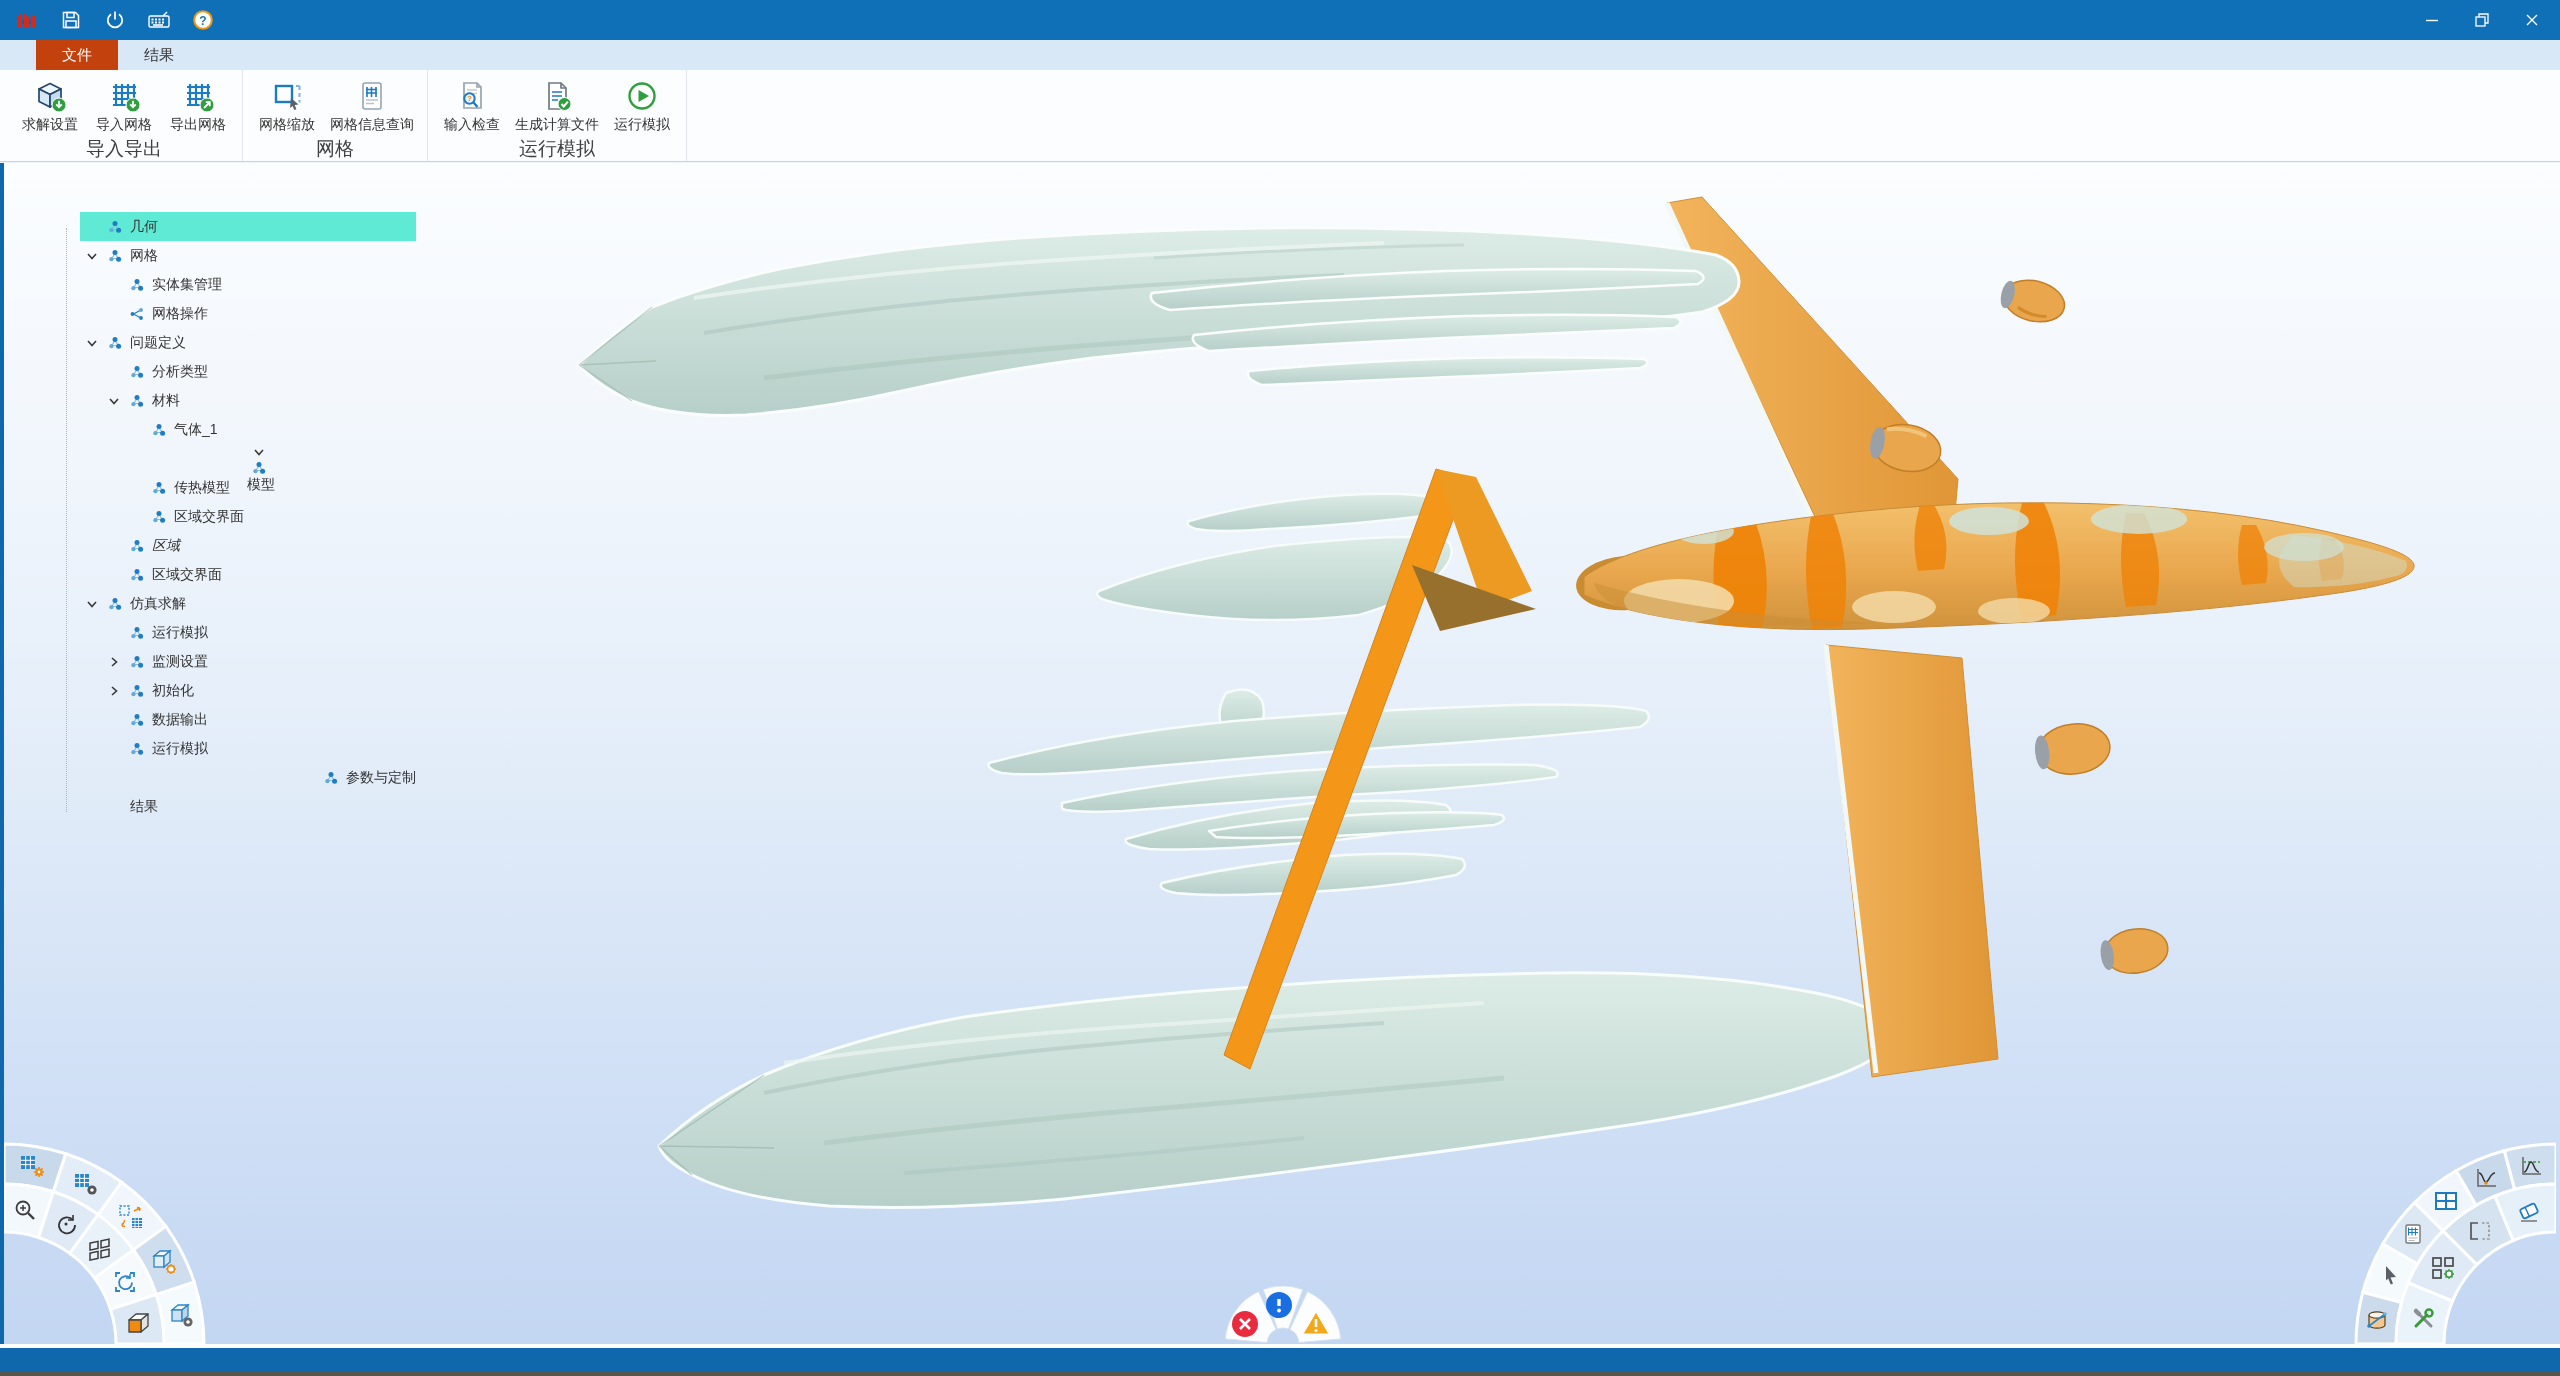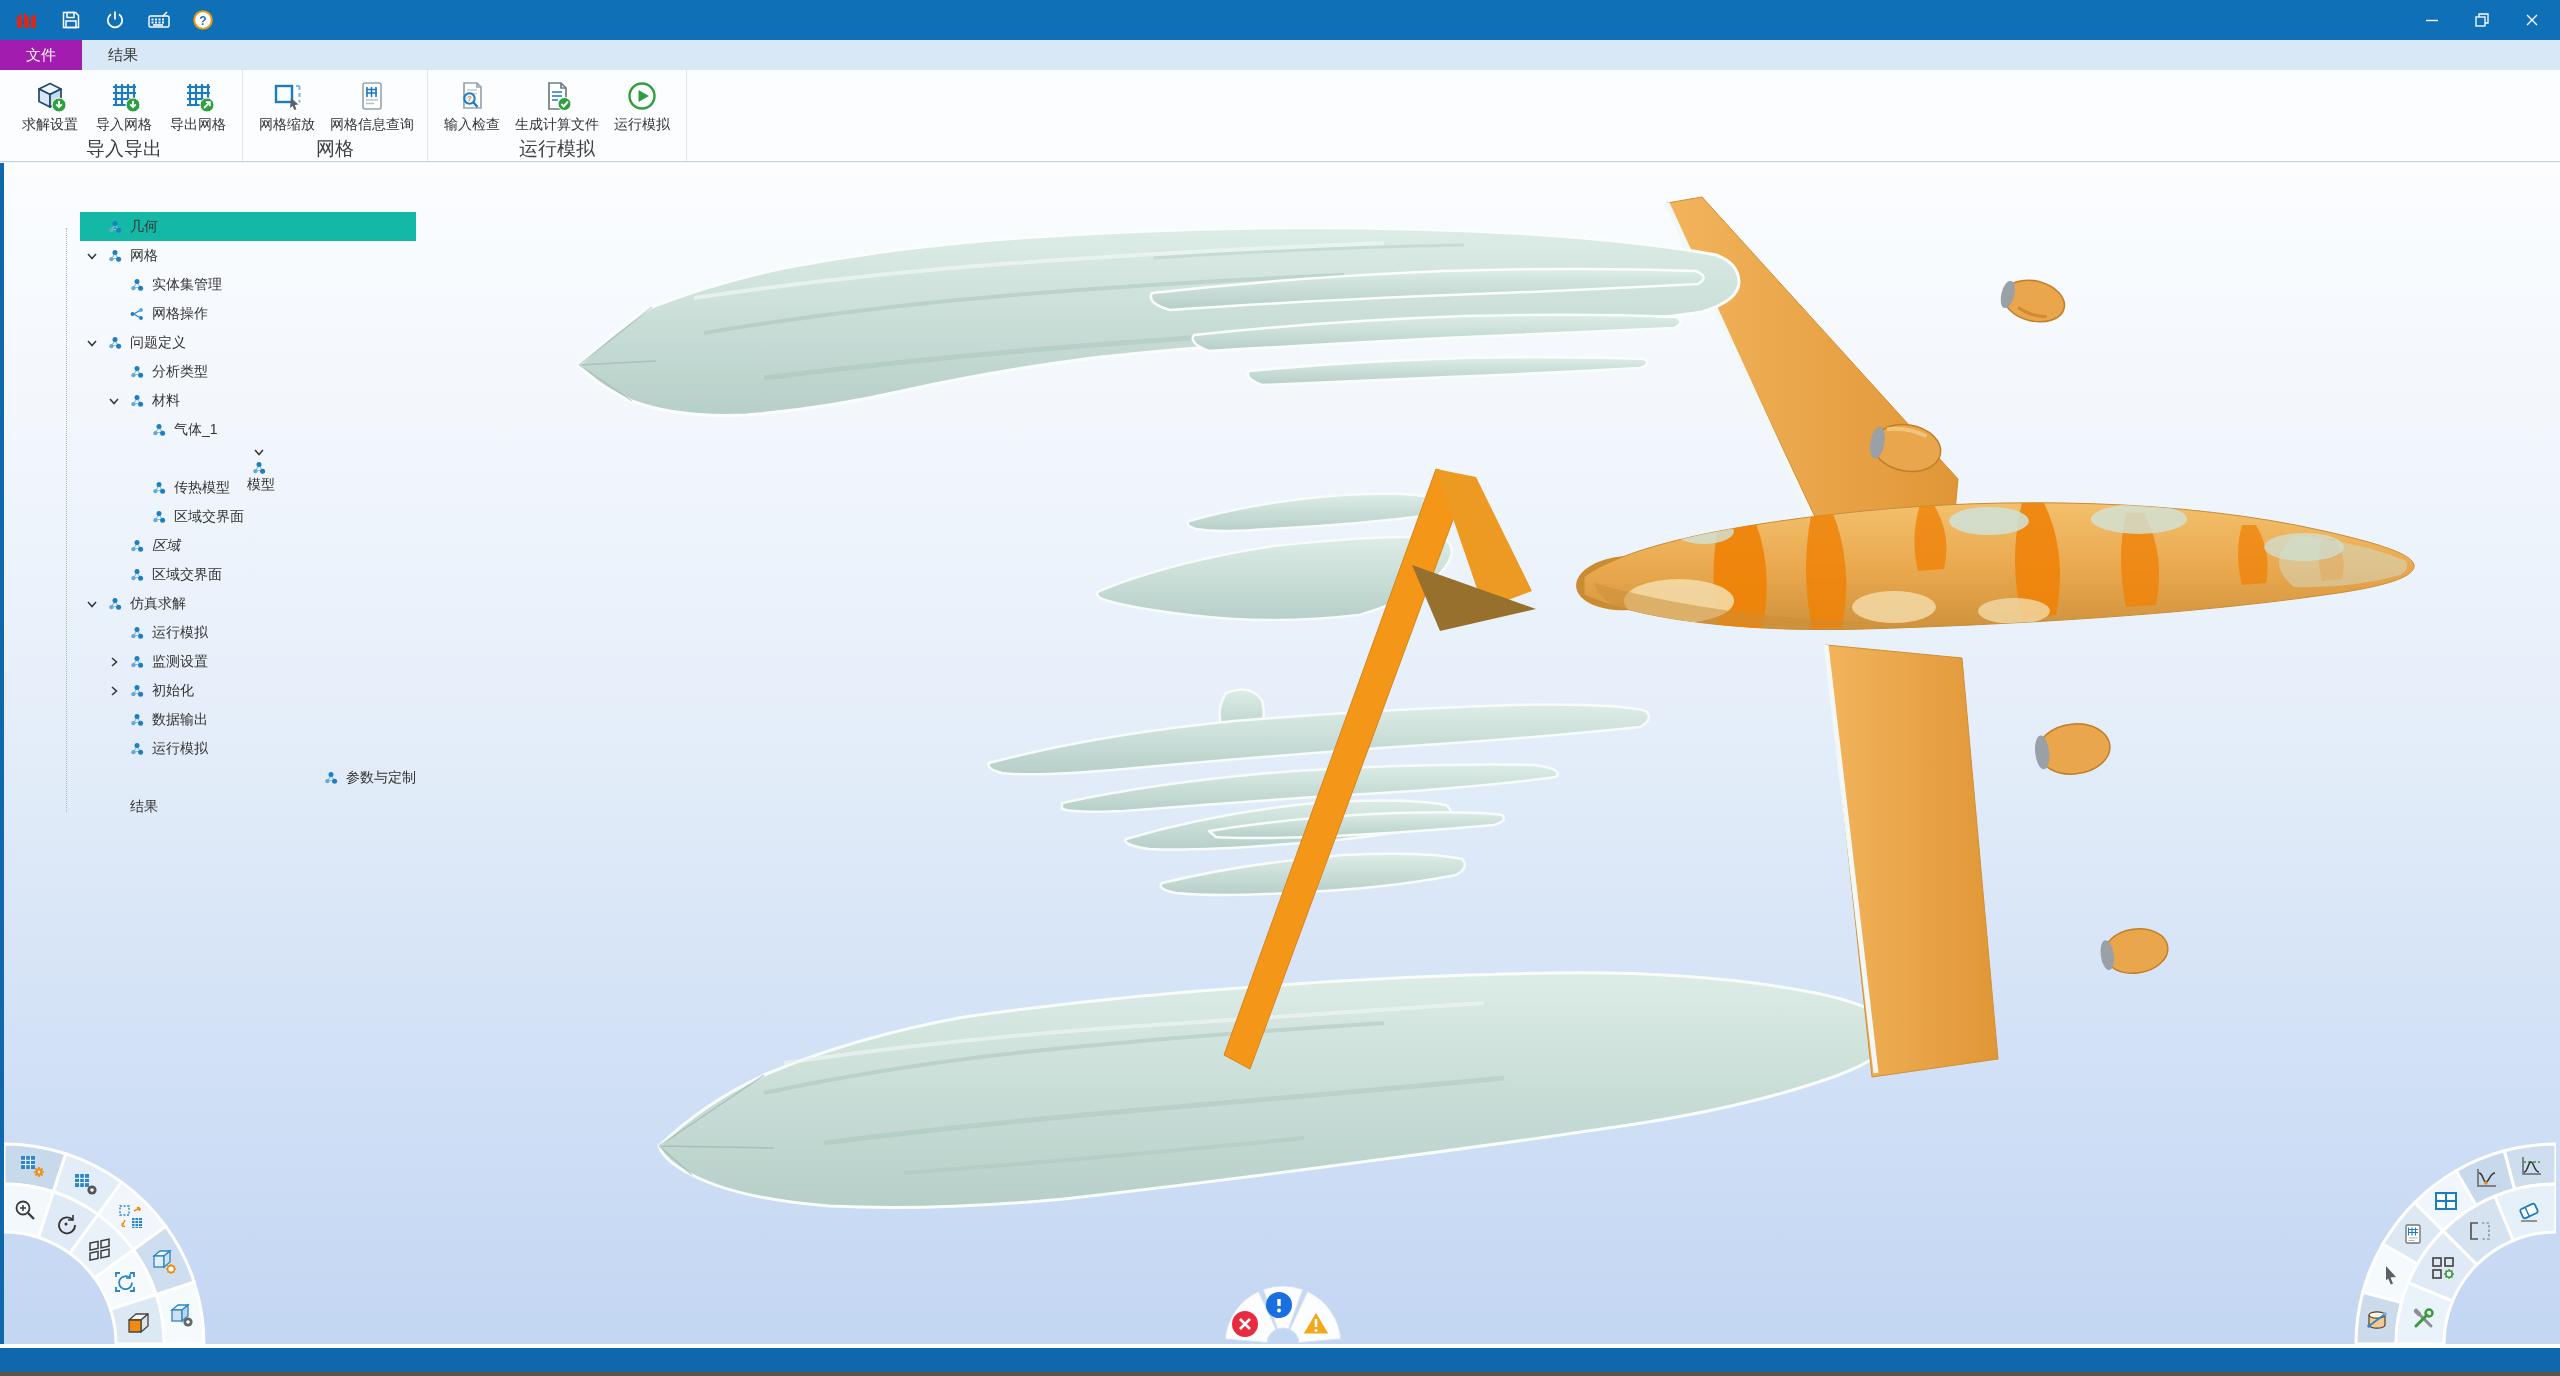--- a/index.html
+++ b/index.html
@@ -9,21 +9,21 @@
   .titlebar{position:absolute;left:0;top:0;width:2560px;height:40px;background:#0f6fb7;
             display:flex;align-items:center;padding:0;box-sizing:border-box;}
   .tb-icons{display:flex;align-items:center;gap:14px;padding-left:12px;}
   .tb-icon{width:30px;height:30px;display:flex;align-items:center;justify-content:center;cursor:pointer;}
   .win-controls{margin-left:auto;display:flex;align-items:center;gap:26px;padding-right:16px;}
   .win-btn{width:24px;height:24px;display:flex;align-items:center;justify-content:center;cursor:pointer;}
   
   .tabrow{position:absolute;left:0;top:40px;width:2560px;height:30px;background:#d8e8f6;display:flex;}
   .tab{width:82px;height:30px;display:flex;align-items:center;justify-content:center;
        font-size:15px;color:#333;cursor:pointer;}
-  .tab.selected{background:#a21caf;color:#fff;}
+  .tab.selected{background:#c2410c;color:#fff;margin-left:36px;}
   
   .ribbon{position:absolute;left:0;top:70px;width:2560px;height:92px;background:#fcfdff;
           border-bottom:1px solid #c9d3dc;box-sizing:border-box;display:flex;padding-left:6px;}
   .groups{display:flex;}
   .rgroup{display:flex;flex-direction:column;border-right:1px solid #e0e6eb;padding:0 8px;}
   .rbtns{display:flex;flex:1;align-items:flex-start;padding-top:5px;gap:2px;}
   .rbtn{display:flex;flex-direction:column;align-items:center;min-width:62px;padding:2px 5px;cursor:pointer;border-radius:3px;}
   .rbicon{height:38px;display:flex;align-items:center;}
   .rblabel{font-size:14px;color:#333;white-space:nowrap;margin-top:1px;}
   .rglabel{text-align:center;font-size:19px;color:#404040;padding-bottom:4px;}
@@ -32,21 +32,21 @@
           background:linear-gradient(180deg,#fbfdff 0%,#f1f6fc 25%,#e3edf9 50%,#d2e1f6 75%,#c3d6f2 100%);}
   .scene{position:absolute;left:0;top:0;width:100%;height:100%;}
   .leftborder{position:absolute;left:0;top:163px;width:4px;height:1181px;background:#1068ac;}
   .sepline{position:absolute;left:0;top:1344px;width:2560px;height:4px;background:#ffffff;}
   .statusbar{position:absolute;left:0;top:1348px;width:2560px;height:24px;background:#1068ac;color:#fff;font-size:13px;}
   .bottomedge{position:absolute;left:0;top:1372px;width:2560px;height:4px;background:#5a544b;}
   
   .tree{position:absolute;left:80px;top:212px;width:336px;z-index:5;}
   .spine{position:absolute;left:-14px;top:16px;height:584px;border-left:1px dotted #93a9bb;opacity:.8;}
   .trow{display:flex;align-items:center;height:29px;font-size:14px;color:#333;cursor:pointer;}
-  .trow.selected{background:#14b8a6;}
+  .trow.selected{background:#5eead4;}
   .texp{width:24px;height:16px;display:flex;align-items:center;justify-content:center;flex:none;}
   .ticon{width:22px;height:16px;display:flex;align-items:center;justify-content:center;flex:none;}
   .tlabel{margin-left:4px;white-space:nowrap;}
   
   .vw{position:absolute;z-index:6;}
   #vw-left{left:4px;top:1142px;}
   #vw-right{left:2346px;top:1142px;}
   #vw-fan{left:1213px;top:1286px;}
   .seg{cursor:pointer;}
 </style>

